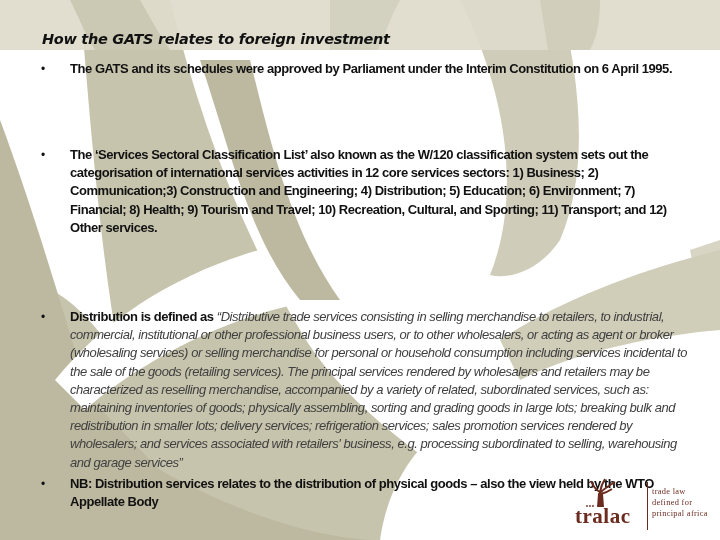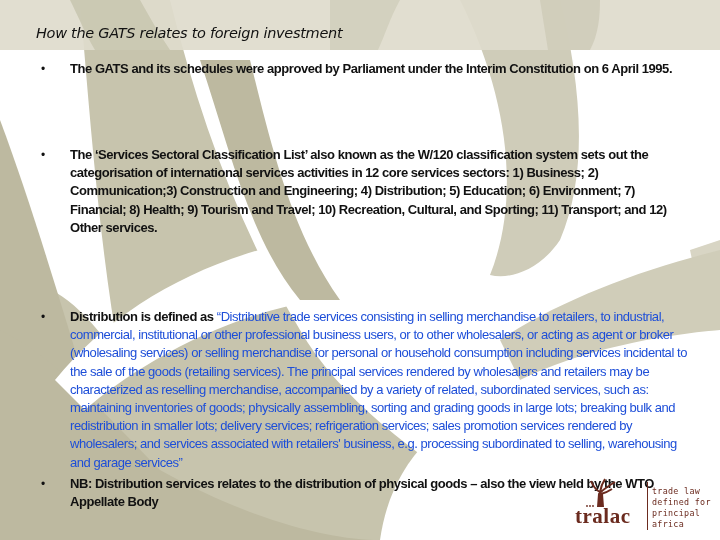--- a/index.html
+++ b/index.html
@@ -30,22 +30,22 @@
     .slide-title {
       position: absolute;
       left: 28px;
       top: 17px;
       font-family: "DejaVu Sans", sans-serif;
       font-style: italic;
       font-size: 14.5px;
       color: #111111;
       letter-spacing: -0.3px;
       z-index: 3;
-      margin: 8px;
-      font-weight: normal;
+      margin: 14px;
+      font-weight: bold;
     }
     .content {
       position: absolute;
       left: 0; top: 0;
       width: 720px; height: 540px;
       z-index: 3;
     }
     .bullet {
       position: absolute;
       left: 0;
@@ -61,21 +61,21 @@
     .bullet-text {
       position: absolute;
       left: 70px;
       width: 620px;
       font-size: 13px;
       line-height: 18.2px;
       letter-spacing: -0.45px;
       margin: 0;
     }
     .bold { font-weight: bold; }
-    .normal { font-weight: normal; color: #1d4ed8; }
+    .normal { font-weight: normal; color: #404040; font-style: italic; }
     .b1 { top: 60px; }
     .b2 { top: 146px; }
     .b3 { top: 308px; }
     .b4 { top: 475px; }
 
     .logo {
       position: absolute;
       left: 575px;
       top: 478px;
       width: 145px;
@@ -110,21 +110,21 @@
     .logo-sub {
       position: absolute;
       left: 77px;
       top: 8px;
       font-family: "DejaVu Sans Mono", monospace;
       font-size: 8.4px;
       line-height: 11px;
       color: #6b2b1f;
       letter-spacing: 0.3px;
     }
-    .logo-sub span { display: block; }
+    .logo-sub span { display: block; font-family: Liberation Serif, serif; }
   </style>
 </head>
 <body>
 
 <svg class="bg" viewBox="0 0 720 540" xmlns="http://www.w3.org/2000/svg">
   <rect x="0" y="0" width="720" height="540" fill="#ffffff"></rect>
 
   <path d="M80,0 L170,0 C200,120 240,230 300,330 C340,400 420,460 520,520 L520,540 L0,540 L0,300 C30,260 80,300 120,360 C100,250 90,120 80,0 Z" fill="#c7c4ad"></path>
 
   <path d="M0,120 C30,200 60,300 90,400 L0,460 Z" fill="#bdb9a0"></path>

